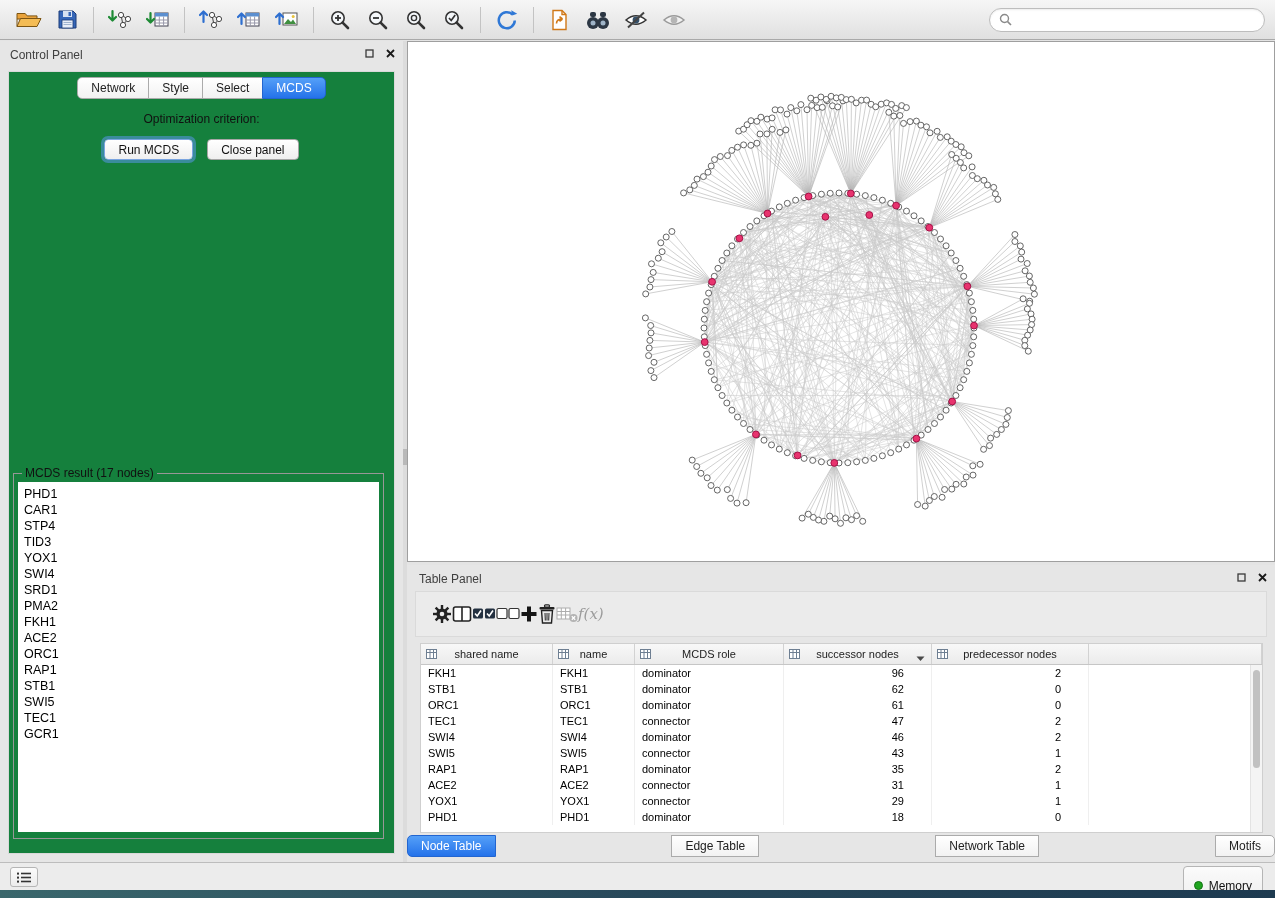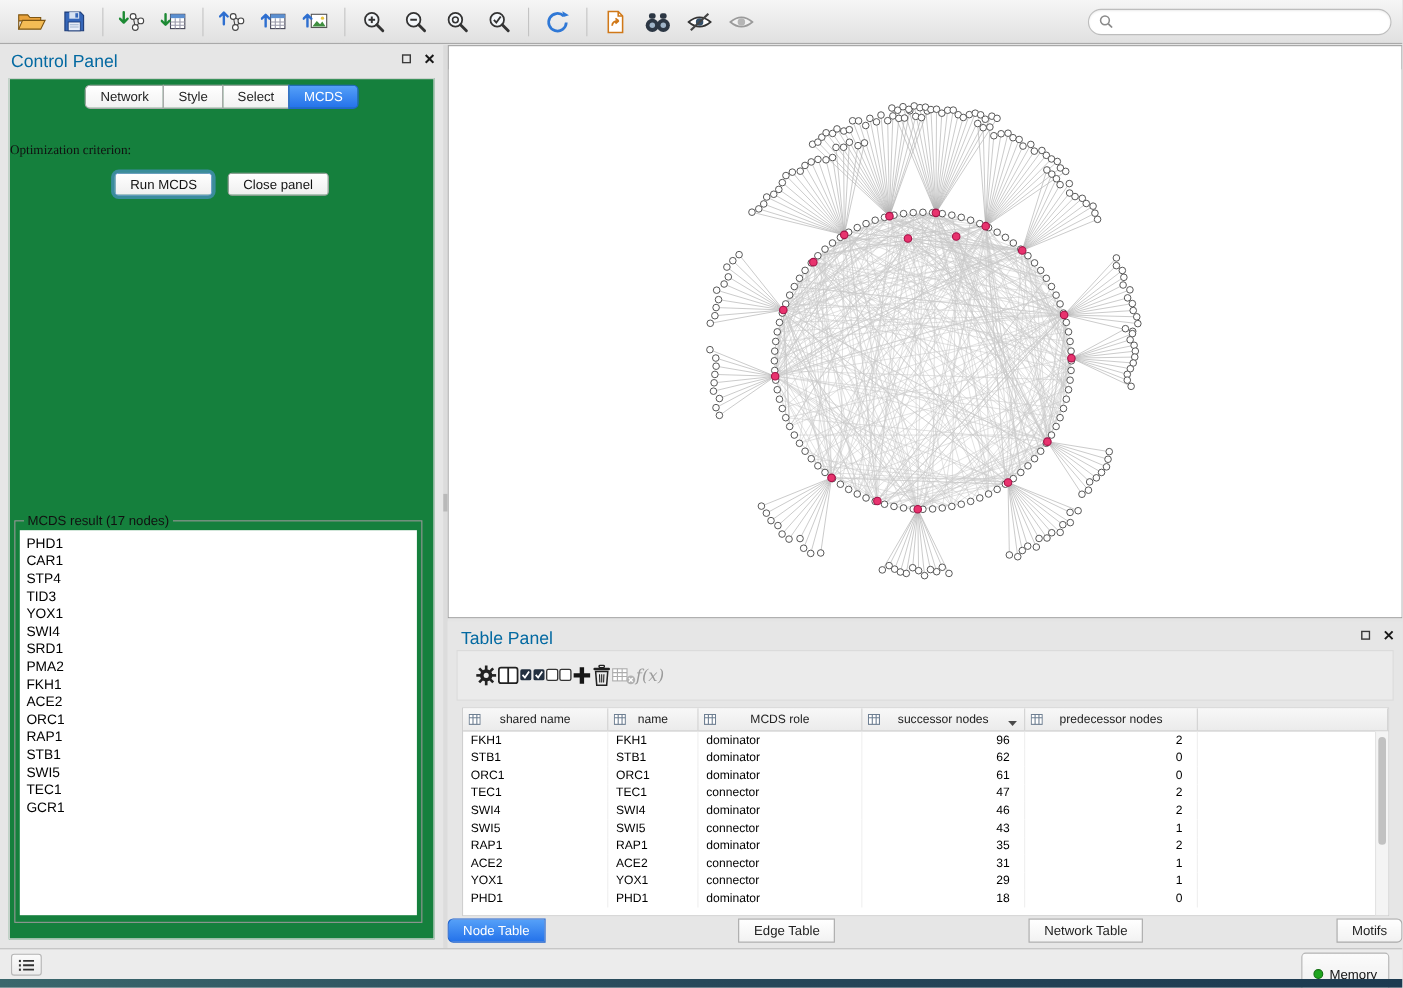--- a/index.html
+++ b/index.html
@@ -15,30 +15,30 @@
   .tsep{width:1px;height:26px;background:#c3c3c3;margin:0 7px;flex:0 0 auto;}
   .search-box{margin-left:auto;width:276px;height:24px;background:#fff;border:1px solid #bdbdbd;
               border-radius:13px;display:flex;align-items:center;padding:0 9px;
               box-shadow:inset 0 1px 2px rgba(0,0,0,.08);}
   .search-box input{border:none;outline:none;flex:1;font-size:12px;background:transparent;margin-left:6px;
                     font-family:"Liberation Sans",sans-serif;}
 
   
   .control-panel{position:absolute;left:0;top:41px;width:403px;height:821px;background:#e6e6e6;}
   .panel-header{height:28px;position:relative;}
-  .panel-title{position:absolute;left:10px;top:7px;font-size:16px;color:#0369a1;}
+  .panel-title{position:absolute;left:10px;top:7px;font-size:12px;color:#404040;}
   .win-icons{position:absolute;right:8px;top:8px;display:flex;gap:12px;align-items:center;}
   .cp-inner{position:absolute;left:8px;right:8px;top:30px;bottom:8px;background:#15803d;border:1px solid #d9d9d9;}
   .cp-tabs{display:flex;justify-content:center;margin-top:5px;}
   .tab{font-size:12px;padding:3px 13px;background:linear-gradient(#ffffff,#f2f2f2);
        border:1px solid #abábab;border:1px solid #ababab;margin-left:-1px;color:#222;cursor:default;}
   .tab:first-child{border-radius:5px 0 0 5px;margin-left:0;}
   .tab:last-child{border-radius:0 5px 5px 0;}
   .tab.active{background:linear-gradient(#55a0f8,#2472ea);border-color:#2265d0;color:#fff;}
-  .cp-opt-label{text-align:left;font-size:12px;margin-top:30px;color:#111;font-family:Liberation Serif, serif;}
+  .cp-opt-label{text-align:center;font-size:12px;margin-top:13px;color:#111;}
   .dropdown{width:312px;height:23px;margin:9px auto 0;background:#fff;border:1px solid #b0b0b0;border-radius:5px;
             position:relative;display:flex;align-items:center;font-size:12px;padding:0 26px 0 9px;
             box-shadow:0 1px 1px rgba(0,0,0,.06);white-space:nowrap;}
   .dd-stepper{position:absolute;right:-1px;top:-1px;bottom:-1px;width:20px;border-radius:0 5px 5px 0;
               background:linear-gradient(#5da2f9,#2a6fe8);display:flex;align-items:center;justify-content:center;}
   .cp-buttons{display:flex;justify-content:center;gap:14px;margin-top:13px;}
   .btn{height:21px;padding:0 13px;font-size:12px;background:linear-gradient(#ffffff,#efefef);
        border:1px solid #a6a6a6;border-radius:4px;color:#111;display:flex;align-items:center;}
   .btn.focus{box-shadow:0 0 0 3px rgba(90,150,235,.55);border-color:#7aa4e0;}
   .result-fieldset{position:absolute;left:4px;right:10px;top:394px;height:373px;border:1px solid #979797;
@@ -71,21 +71,21 @@
   .grid-cols{display:grid;grid-template-columns:132px 82px 149px 148px 157px 1fr;}
   .thead{height:21px;background:linear-gradient(#f8f8f8,#ebebeb);border-bottom:1px solid #c6c6c6;}
   .hcell{position:relative;display:flex;align-items:center;justify-content:center;border-right:1px solid #d2d2d2;
          font-size:11px;color:#222;overflow:hidden;}
   .hcell .hicon{position:absolute;left:5px;top:5px;}
   .hcell .caret{position:absolute;right:6px;top:8px;}
   .tbody{overflow:hidden;height:169px;}
   .trow{height:16px;}
   .tcell{font-size:11px;line-height:16px;padding:0 7px;color:#000;border-right:1px solid #efefef;
          white-space:nowrap;overflow:hidden;}
-  .tcell.c3,.tcell.c4{text-align:right;padding-right:13px;}
+  .tcell.c3,.tcell.c4{text-align:right;padding-right:27px;}
   .vscroll{position:absolute;right:0;top:21px;bottom:0;width:12px;background:#f4f4f4;border-left:1px solid #e3e3e3;}
   .vthumb{position:absolute;left:2px;right:2px;top:5px;height:98px;background:#c1c1c1;border-radius:5px;}
   .tp-tabs{position:absolute;left:0;right:0;top:270px;display:flex;justify-content:space-between;}
 
   
   .status-bar{position:absolute;left:0;bottom:8px;width:100%;height:28px;background:#ececec;border-top:1px solid #bdbdbd;}
   .sb-left{position:absolute;left:10px;top:4px;width:28px;height:20px;border:1px solid #b5b5b5;border-radius:3px;
            background:linear-gradient(#fbfbfb,#ececec);display:flex;align-items:center;justify-content:center;}
   .memory-btn{position:absolute;right:12px;top:3px;height:39px;border:1px solid #b5b5b5;border-radius:4px;
               background:linear-gradient(#fbfbfb,#ededed);display:flex;align-items:center;gap:6px;padding:0 10px;font-size:12px;}

